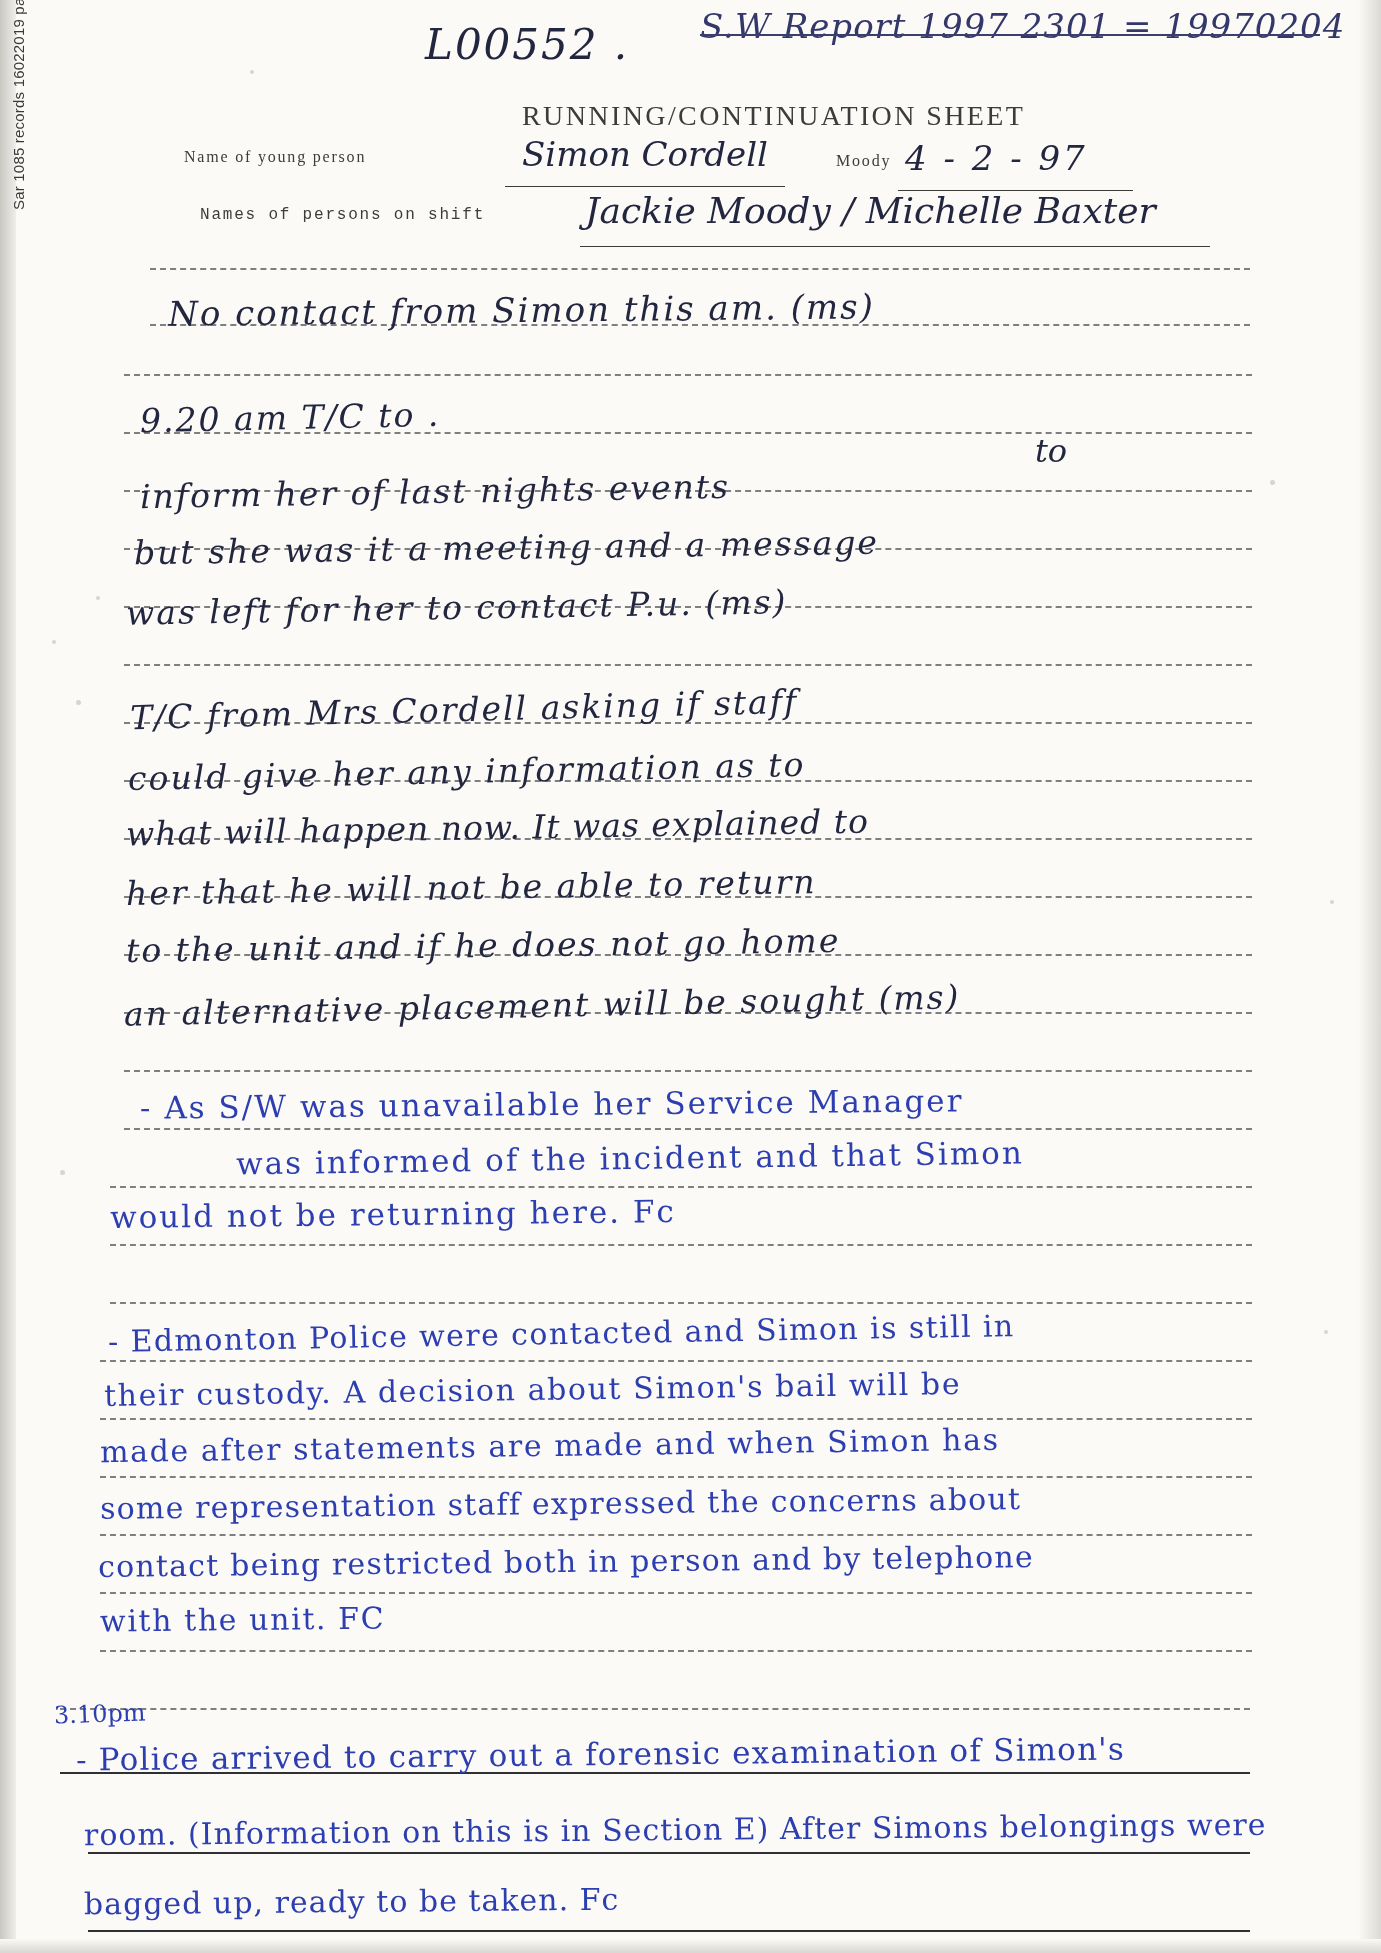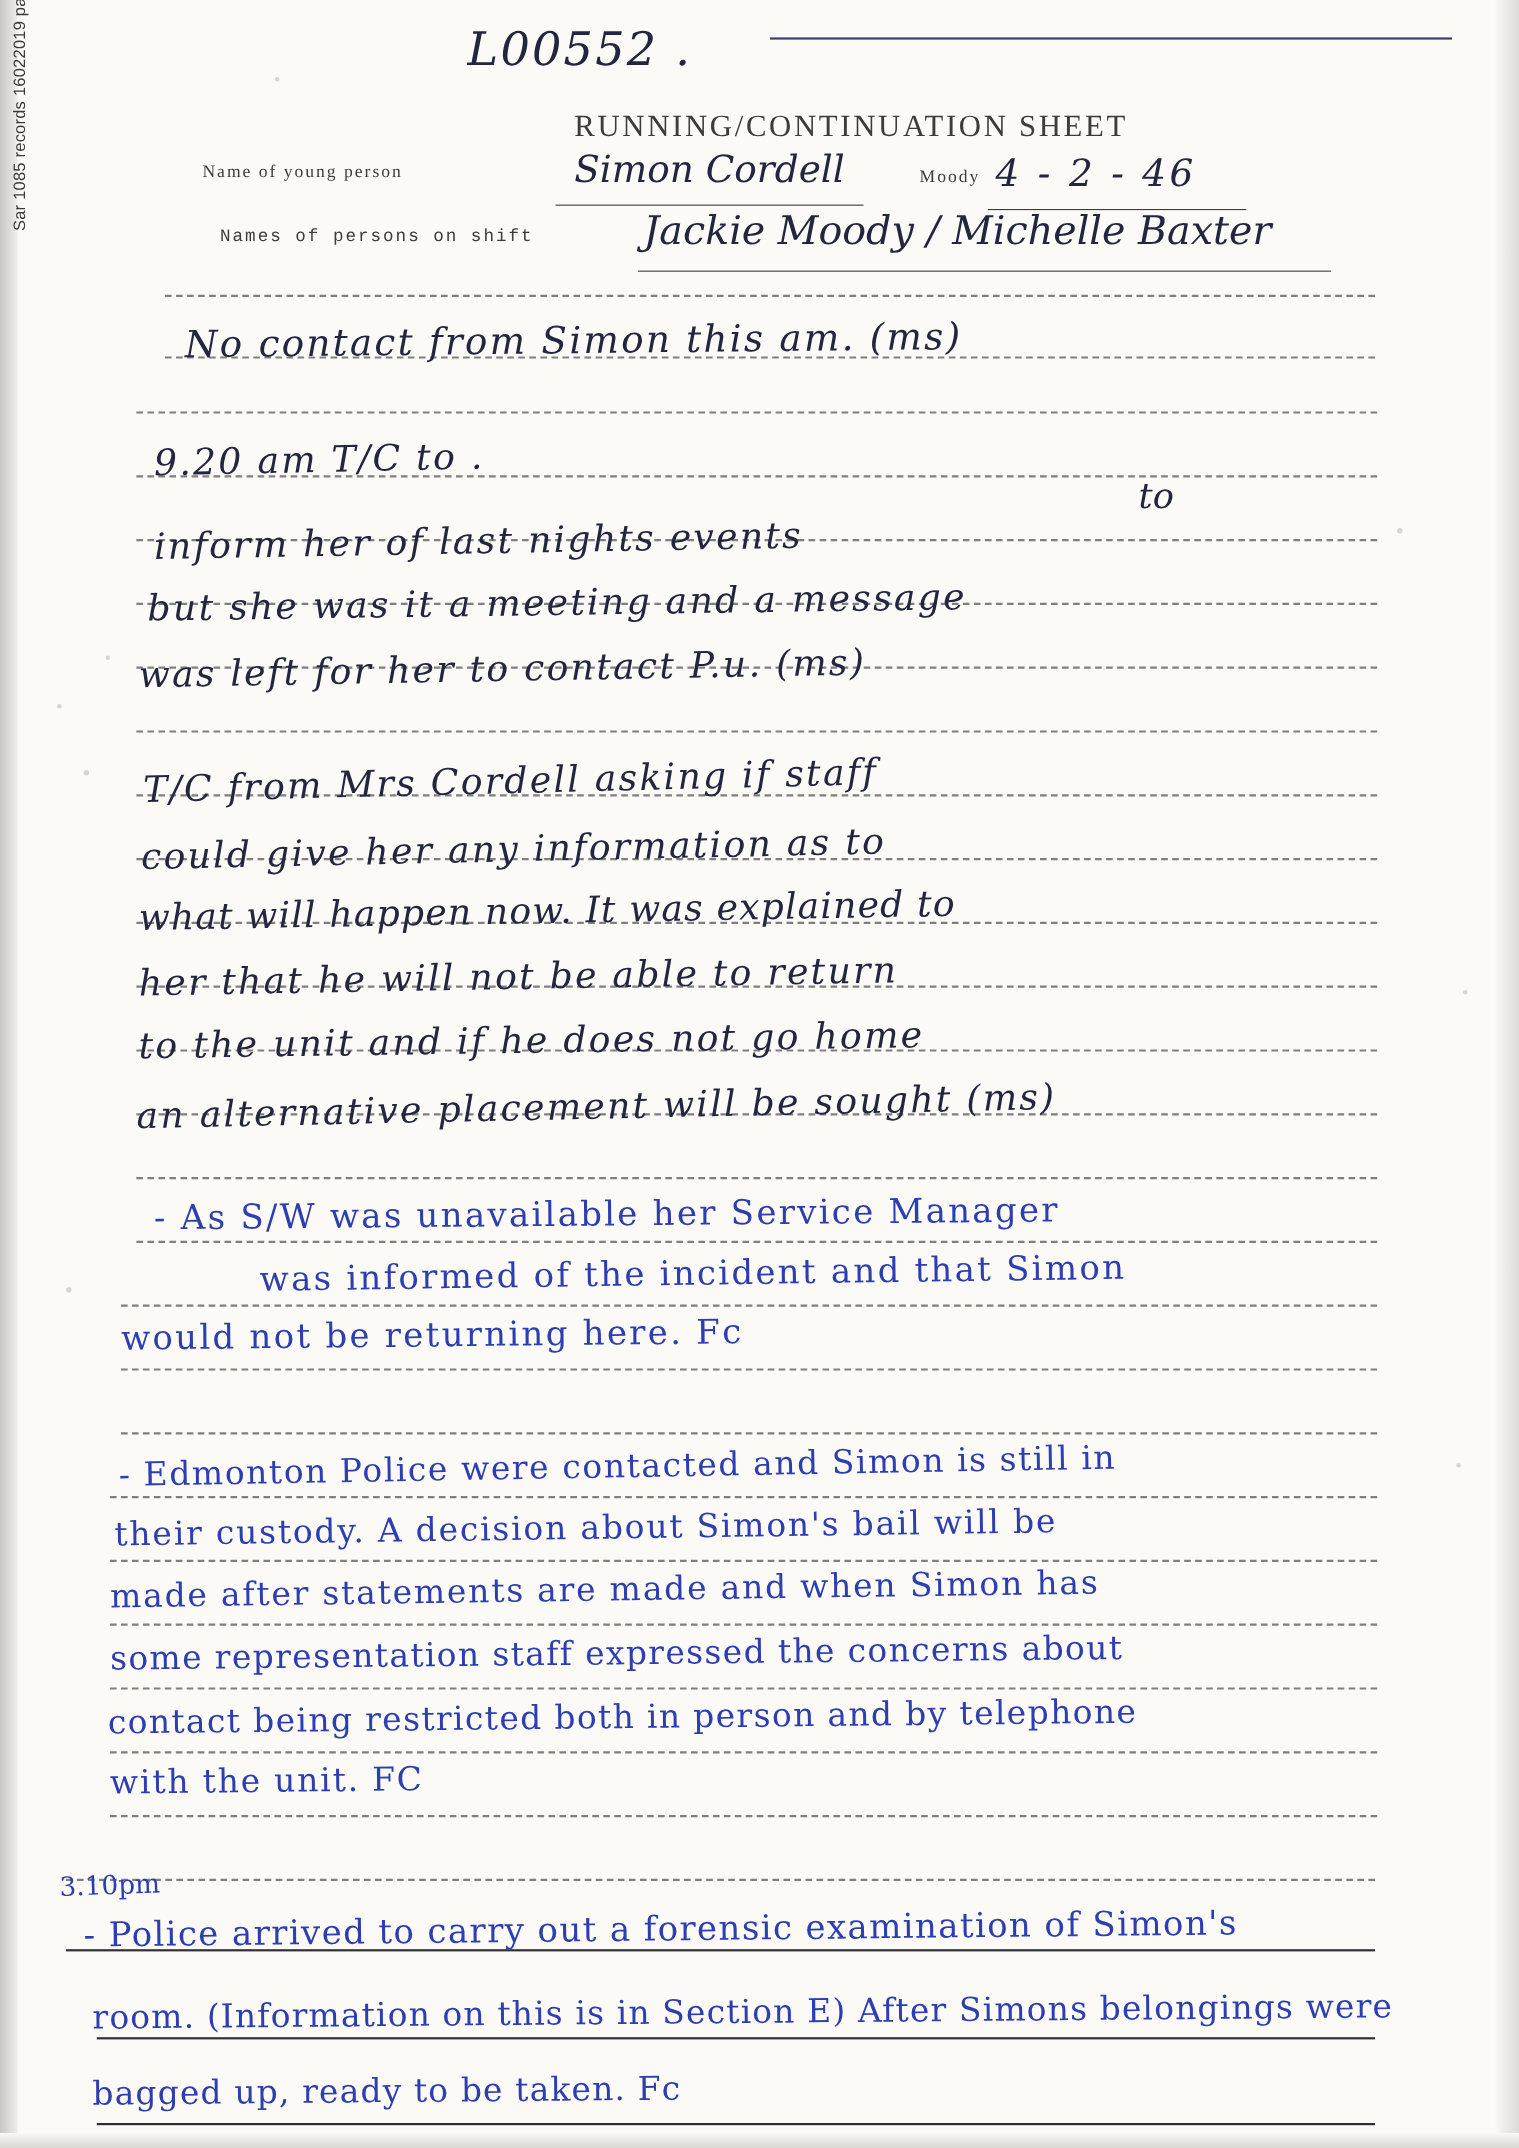--- a/index.html
+++ b/index.html
@@ -124,30 +124,31 @@
 <div id="scan">
 
   <div class="scan-edge-left"></div>
   <div class="scan-edge-right"></div>
   <div class="scan-edge-bottom"></div>
 
   <div class="sidebar-filename">Sar 1085 records 16022019 part 2.pdf</div>
 
   <div class="hand hand-dark" style="position:absolute; left:425px; top:20px; font-size:42px; letter-spacing:2px;">L00552 .</div>
 
+  <div class="hand hand-dark" style="position:absolute; left:700px; top:6px; font-size:34px; letter-spacing:1px; color:#33376a;">S.W Report 1997 2301 = 19970204</div>
   <div class="strike" style="left:700px; top:34px; width:620px;"></div>
 
   <div class="printed title" style="left:522px; top:100px;">RUNNING/CONTINUATION SHEET</div>
 
   <div class="printed label" style="left:148px; top:148px;">Name of young person</div>
   <div class="hand hand-dark" style="position:absolute; left:522px; top:134px; font-size:34px;">Simon Cordell</div>
   <div class="underline" style="left:505px; top:186px; width:280px;"></div>
 
   <div class="printed label" style="left:800px; top:152px;">Moody</div>
-  <div class="hand hand-dark" style="position:absolute; left:905px; top:138px; font-size:34px; letter-spacing:3px;">4 - 2 - 46</div>
+  <div class="hand hand-dark" style="position:absolute; left:905px; top:138px; font-size:34px; letter-spacing:3px;">4 - 2 - 97</div>
   <div class="underline" style="left:898px; top:190px; width:235px;"></div>
 
   <div class="printed label" style="left:164px; top:206px;font-family:Liberation Mono, monospace;">Names of persons on shift</div>
   <div class="hand hand-dark" style="position:absolute; left:585px; top:190px; font-size:36px;">Jackie Moody / Michelle Baxter</div>
   <div class="underline" style="left:580px; top:246px; width:630px;"></div>
 
   <div class="rule" style="left:150px; top:268px; width:1100px;"></div>
   <div class="rule" style="left:150px; top:324px; width:1100px;"></div>
   <div class="rule" style="left:124px; top:374px; width:1128px;"></div>
   <div class="rule" style="left:124px; top:432px; width:1128px;"></div>

